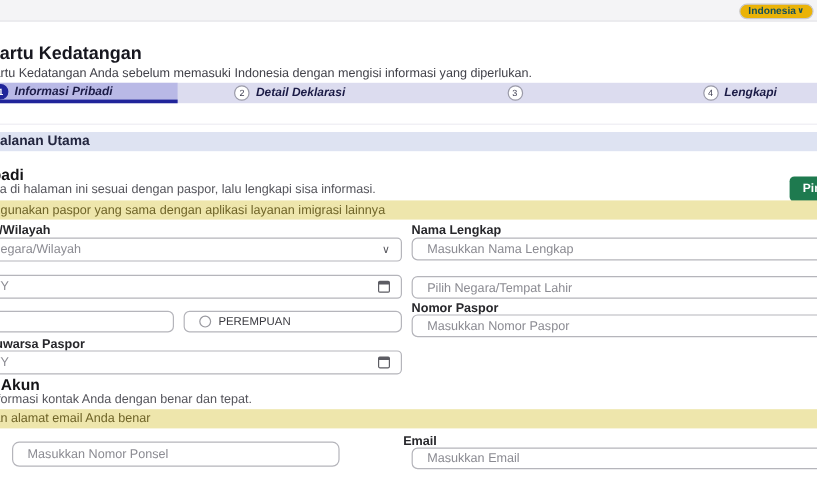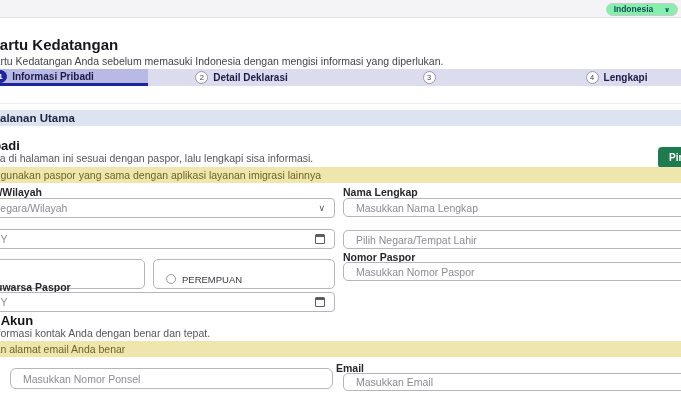--- a/index.html
+++ b/index.html
@@ -4,42 +4,42 @@
 <style>
   * { margin:0; padding:0; box-sizing:border-box; }
   html,body { width:681px; height:400px; }
   body { font-family:"Liberation Sans","DejaVu Sans",sans-serif; background:#fff; }
   .screen { position:relative; width:681px; height:400px; overflow:hidden; background:#ffffff; }
 
   
   .topbar { position:absolute; left:0; top:0; width:681px; height:18px;
             background:#f4f4f6; border-bottom:1px solid #e4e4e8; }
   .lang-pill { position:absolute; right:3px; top:3px; height:13px; padding:0 7px;
-               background:#86efac; border:1px solid #c9c9ce; border-radius:8px;
+               background:#eab308; border:1px solid #c9c9ce; border-radius:8px;
                font-size:8.5px; line-height:11px; color:#15505a; font-weight:bold;
-               display:flex; align-items:center; gap:11px; cursor:pointer; }
+               display:flex; align-items:center; gap:1px; cursor:pointer; }
   .lang-pill .chev { font-size:7px; color:#15505a; }
 
   
   .page-title { position:absolute; left:0; top:36px; white-space:nowrap;
                 font-size:15px; font-weight:bold; color:#17171f; }
   .page-title > span { display:inline-block; margin-left:-11px; }
   .page-subtitle { position:absolute; left:0; top:55px; white-space:nowrap;
                    font-size:10.5px; color:#42424a; }
   .page-subtitle > span { display:inline-block; margin-left:-58px; }
 
   
   .tabbar { position:absolute; left:0; top:69px; width:681px; height:17px; background:#dcdcef; }
   .tab { position:absolute; top:0; height:17px; display:flex; align-items:center;
          justify-content:center; gap:5px; cursor:pointer; }
   .tab.active { background:#b9b9e6; border-bottom:3px solid #20249a; }
   .tab-num { width:13px; height:13px; border-radius:50%; font-size:7.5px; line-height:12px;
              text-align:center; background:#fff; border:1px solid #9a9aa8; color:#3c3c50; }
   .tab.active .tab-num { background:#20249a; border-color:#20249a; color:#fff; font-weight:bold; }
-  .tab-label { font-size:10px; font-weight:bold; color:#1b1b46; white-space:nowrap; }
+  .tab-label { font-size:10px; font-weight:bold; color:#1b1b46; white-space:nowrap;font-style:italic; }
 
   .thin-line { position:absolute; left:0; top:103px; width:681px; height:1px; background:#eeedf3; }
 
   
   .section-bar { position:absolute; left:0; top:110px; width:681px; height:16px;
                  background:#dee3f2; display:flex; align-items:center; }
   .section-bar > span { display:inline-block; margin-left:-62px; white-space:nowrap;
                         font-size:11.5px; font-weight:bold; color:#23263f; }
 
   .sub-heading { position:absolute; left:0; white-space:nowrap; font-size:13px;
@@ -60,21 +60,21 @@
   
   .flabel { position:absolute; white-space:nowrap; font-size:10.5px; font-weight:bold; color:#27272b; }
   .flabel > span { display:inline-block; }
   .box { position:absolute; background:#fff; border:1px solid #b5b5bb; border-radius:4px;
          display:flex; align-items:center; padding:0 12px; overflow:hidden; }
   .ph { white-space:nowrap; font-size:10.5px; color:#8b8b92; }
   .chevron-down { position:absolute; right:9px; font-size:9px; color:#55555c; }
   .cal-icon { position:absolute; right:9px; width:10px; height:10px;
               border:1px solid #5c5c63; border-top:3px solid #5c5c63; border-radius:1.5px; }
   .radio-box { position:absolute; background:#fff; border:1px solid #b5b5bb; border-radius:5px;
-               display:flex; gap:6px; padding:14px 12px; cursor:pointer; }
+               display:flex; align-items:center; gap:6px; padding:4px 12px; cursor:pointer; }
   .radio-dot { width:10px; height:10px; border-radius:50%; border:1px solid #98989f;
                background:#fff; flex:none; }
   .radio-text { white-space:nowrap; font-size:9.5px; color:#3a3a40; }
 
   input.real { position:absolute; border:1px solid #b5b5bb; border-radius:5px; background:#fff;
                font-size:10.5px; color:#2a2a2e; padding:0 12px; font-family:inherit; outline:none; }
   input.real::placeholder { color:#8b8b92; }
 </style>
 </head>
 <body>
@@ -178,20 +178,20 @@
     <span style="margin-left:-61px;">Informasi Akun</span>
   </div>
   <div class="sub-desc" style="top:327px;">
     <span style="margin-left:-24px;">Isi informasi kontak Anda dengan benar dan tepat.</span>
   </div>
 
   <div class="banner" style="top:341px;">
     <span style="margin-left:-34px;">Pastikan alamat email Anda benar</span>
   </div>
 
-  <input class="real" style="left: 10px; top: 368px; width: 323px; height: 21px; border-radius: 6px;" placeholder="Masukkan Nomor Ponsel">
+  <input class="real" style="left: 10px; top: 368px; width: 273px; height: 21px; border-radius: 6px;" placeholder="Masukkan Nomor Ponsel">
 
   <div class="flabel" style="left:336px; top:362px;">
     <span>Email</span>
   </div>
   <input class="real" style="left: 343px; top: 373px; width: 370px; height: 18px;" placeholder="Masukkan Email">
 
 </div>
 
 </body></html>

